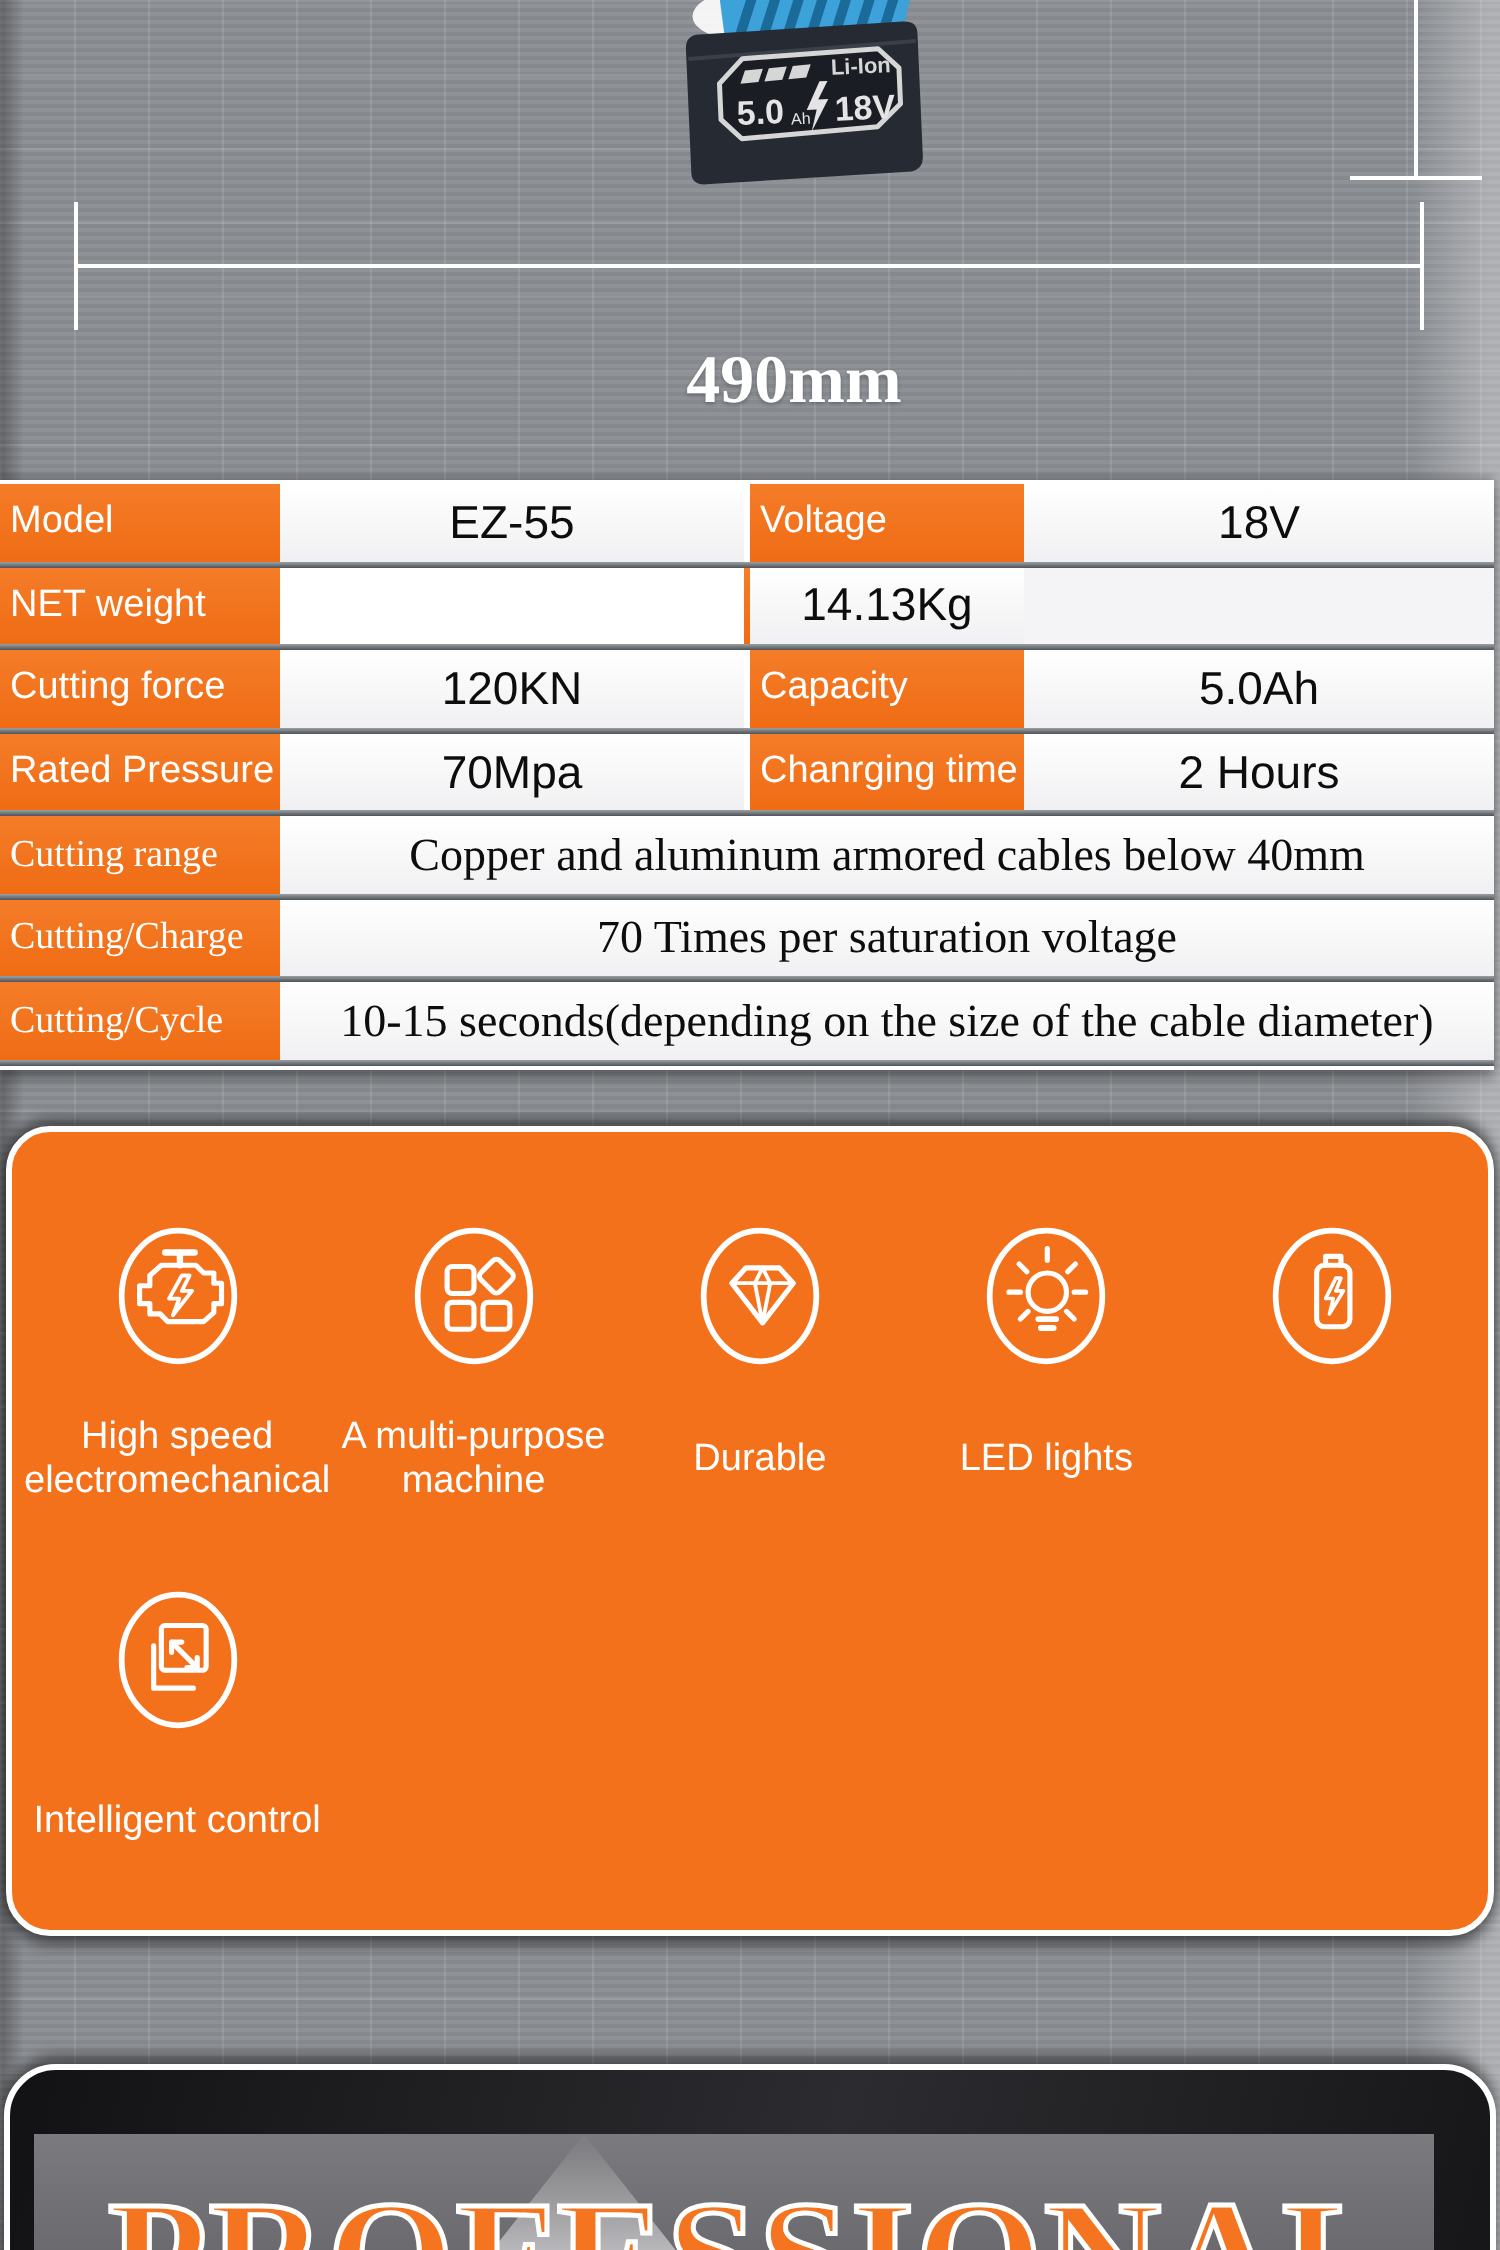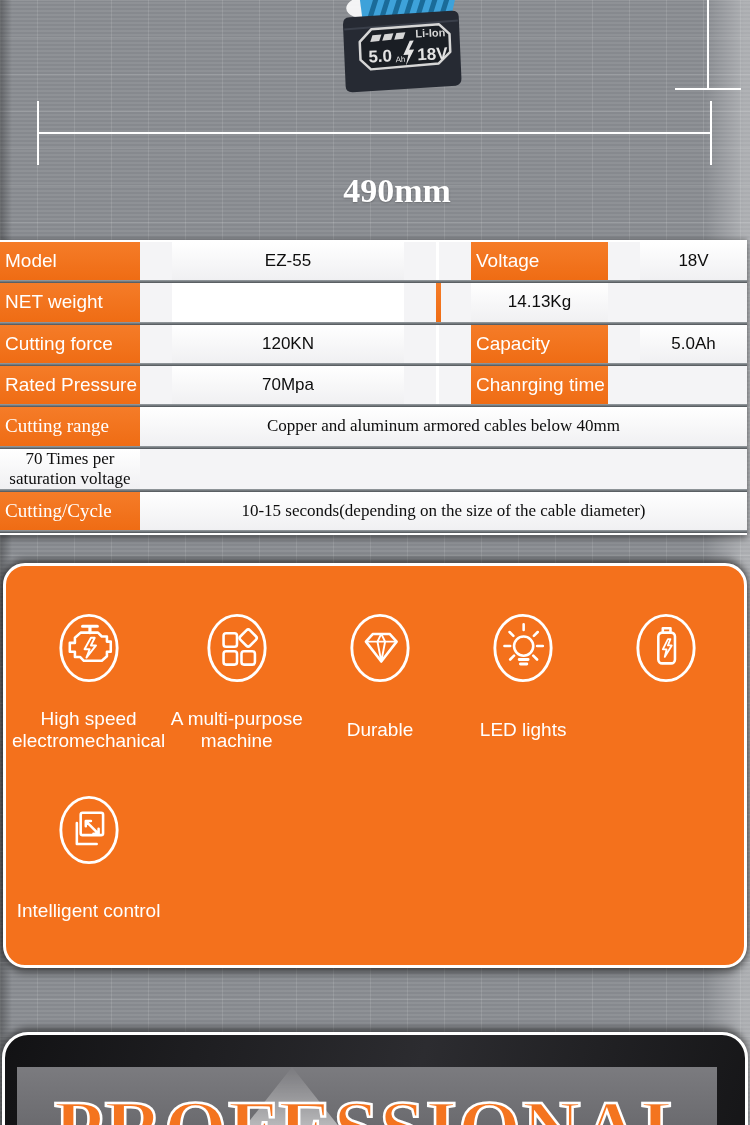--- a/index.html
+++ b/index.html
@@ -14,26 +14,26 @@
   }
   .abs{position:absolute;}
   
   .dline{position:absolute;background:#fff;}
   .dim-label{position:absolute;color:#fff;font-family:"Liberation Serif",serif;font-weight:bold;
     font-size:34px;text-align:center;text-shadow:0 1px 2px rgba(0,0,0,0.25);margin-top:24px;}
   
   .spec-table{position:absolute;left:0;top:240px;width:747px;height:291px;display:flex;flex-direction:column;
     border-top:2px solid #fff;border-bottom:2px solid #fff;background:#f4f4f6;
     box-shadow:0 4px 6px rgba(0,0,0,0.35), 0 -2px 4px rgba(0,0,0,0.2);}
-  .prow{flex:1;display:grid;grid-template-columns:140px 232px 3px 137px 1fr;gap:32px;}
+  .prow{flex:1;display:grid;grid-template-columns:140px 232px 3px 137px 1fr;}
   .frow{flex:1;display:grid;grid-template-columns:140px 1fr;font-family:Liberation Serif, serif;}
   .sep{height:3px;flex:0 0 3px;background:linear-gradient(#9aa0a4,#4e5357);}
   .lcell{background:linear-gradient(#f57c28,#ef6c14);color:#fff;font-size:19px;display:flex;align-items:center;
     padding-left:5px;white-space:nowrap;overflow:hidden;}
-  .vcell{color:#0d0d0d;font-size:17px;display:flex;align-items:center;justify-content:center;
+  .vcell{color:#0d0d0d;font-size:23px;display:flex;align-items:center;justify-content:center;
     background:linear-gradient(#ffffff,#f0f0f2);text-align:center;padding:0 4px;}
   .gapcol{background:#ffffff;}
   
   .panel{position:absolute;left:3px;top:563px;width:744px;height:405px;box-sizing:border-box;
     background:#f4711c;border:3px solid #fff;border-radius:22px;
     box-shadow:0 4px 8px rgba(0,0,0,0.55), 0 -4px 7px rgba(0,0,0,0.45);}
   .features{position:absolute;left:0;top:0;right:0;bottom:0;display:grid;
     grid-template-columns:repeat(5,1fr);grid-template-rows:1fr 1fr;padding:26px 6px 10px;}
   .feature{display:flex;flex-direction:column;align-items:center;justify-content:flex-start;padding-top:20px;}
   .fe-icon{width:64px;height:72px;flex:0 0 72px;}
@@ -106,28 +106,30 @@
       <div class="gapcol"></div>
       <div class="lcell">Capacity</div>
       <div class="vcell">5.0Ah</div>
     </div>
     <div class="sep"></div>
     <div class="prow">
       <div class="lcell">Rated Pressure</div>
       <div class="vcell">70Mpa</div>
       <div class="gapcol"></div>
       <div class="lcell">Chanrging time</div>
+      <div class="vcell">2 Hours</div>
     </div>
     <div class="sep"></div>
     <div class="frow">
       <div class="lcell">Cutting range</div>
       <div class="vcell">Copper and aluminum armored cables below 40mm</div>
     </div>
     <div class="sep"></div>
     <div class="frow">
+      <div class="lcell">Cutting/Charge</div>
       <div class="vcell">70 Times per saturation voltage</div>
     </div>
     <div class="sep"></div>
     <div class="frow">
       <div class="lcell">Cutting/Cycle</div>
       <div class="vcell">10-15 seconds(depending on the size of the cable diameter)</div>
     </div>
     <div class="sep"></div>
   </div>
 

